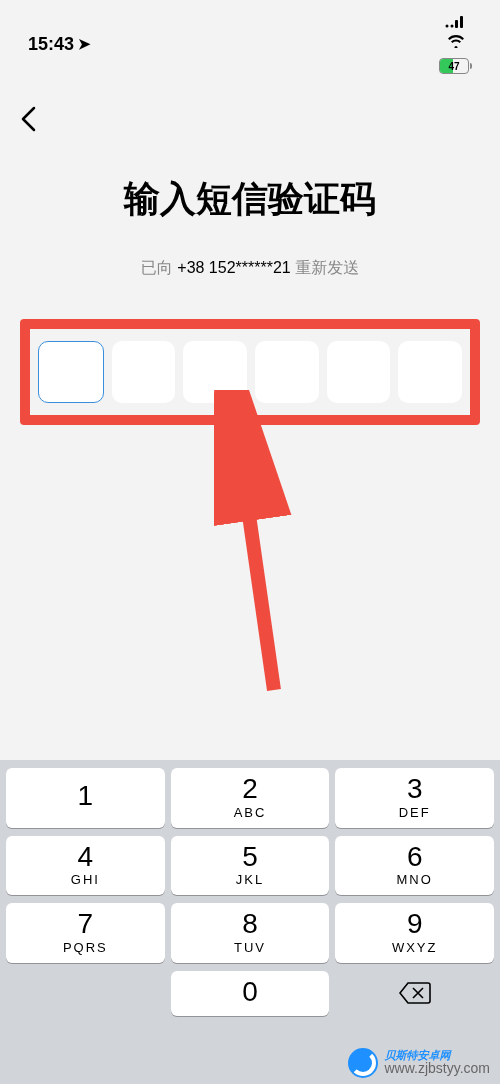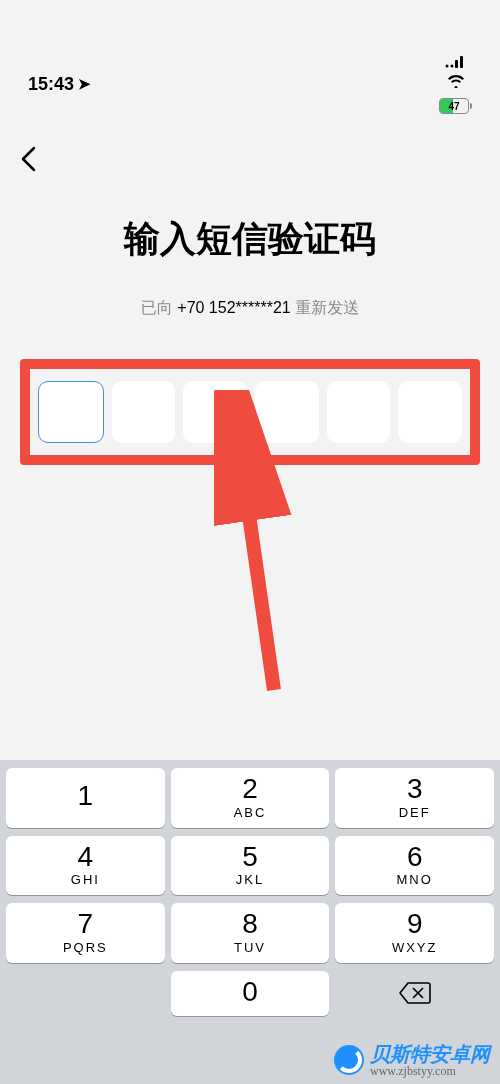--- a/index.html
+++ b/index.html
@@ -10,21 +10,20 @@
       font-family: -apple-system, "Helvetica Neue", sans-serif;
       position: relative;
       overflow: hidden;
     }
     .status-bar {
       display: flex;
       justify-content: space-between;
       padding: 14px 28px 8px;
       font-weight: 600;
       font-size: 18px;
-      margin-top: 40px;
     }
     .status-left { display: flex; align-items: center; gap: 4px; }
     .status-right { display: flex; align-items: center; gap: 6px; flex-direction: column; }
     .loc-icon { font-size: 15px; }
     .sig-icon svg { display: block; }
     .wifi-icon { font-size: 16px; }
     .battery {
       display: flex;
       align-items: center;
       position: relative;
@@ -144,22 +143,22 @@
       display: flex; align-items: center; justify-content: center;
       position: relative;
     }
     .wm-logo::before {
       content: ""; position: absolute;
       width: 18px; height: 18px; border: 4px solid #fff;
       border-radius: 50%; border-left-color: transparent;
       border-top-color: transparent;
     }
     .wm-text { display: flex; flex-direction: column; line-height: 1.1; }
-    .wm-main { color: #1e90ff; font-weight: 700; font-style: italic; font-size: 20px; }
-    .wm-sub { color: #666; font-size: 12px; font-family: Liberation Serif, serif; }
+    .wm-main { color: #1e90ff; font-weight: 700; font-style: italic; font-size: 11px; }
+    .wm-sub { color: #666; font-size: 14px; }
   </style>
 </head>
 <body>
 
 <div class="status-bar">
   <div class="status-left">
     <span>15:43</span>
     <span class="loc-icon">➤</span>
   </div>
   <div class="status-right">
@@ -190,21 +189,21 @@
   <button class="back-btn" aria-label="返回">
     <svg width="16" height="26" viewBox="0 0 16 26">
         <path d="M14 2 L3 13 L14 24" stroke="#000" stroke-width="2.5" fill="none" stroke-linecap="round" stroke-linejoin="round"></path>
       </svg>
   </button>
 </div>
 
 <div class="content">
   <h1 class="title">输入短信验证码</h1>
   <p class="subtitle">
-    <span>已向 </span><span class="phone">+70 152******21</span><span> 重新发送</span>
+    <span>已向 </span><span class="phone">+38 152******21</span><span> 重新发送</span>
   </p>
 
   <div class="code-highlight" id="code-group">
       <div class="code-box active"></div>
       <div class="code-box"></div>
       <div class="code-box"></div>
       <div class="code-box"></div>
       <div class="code-box"></div>
       <div class="code-box"></div>
     </div>

